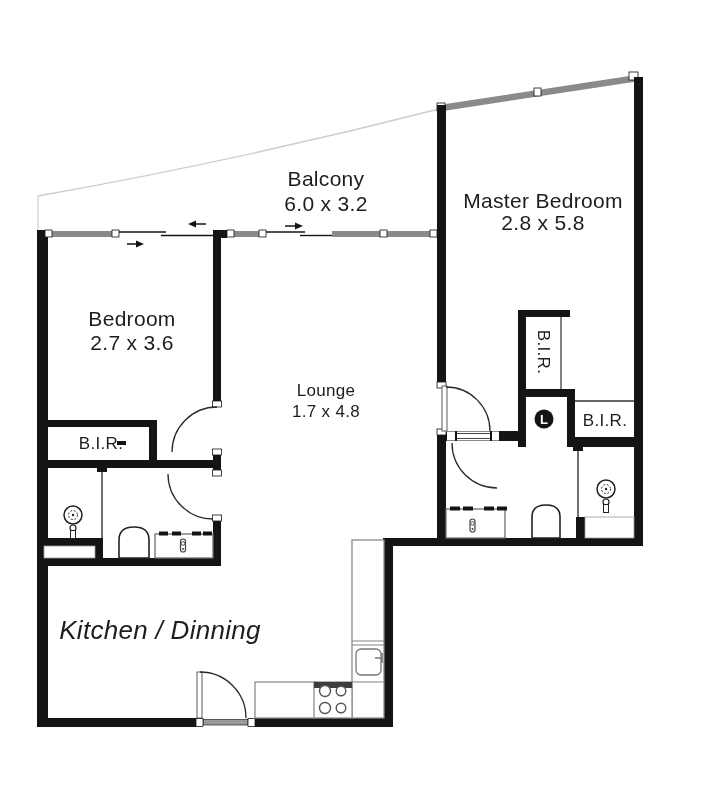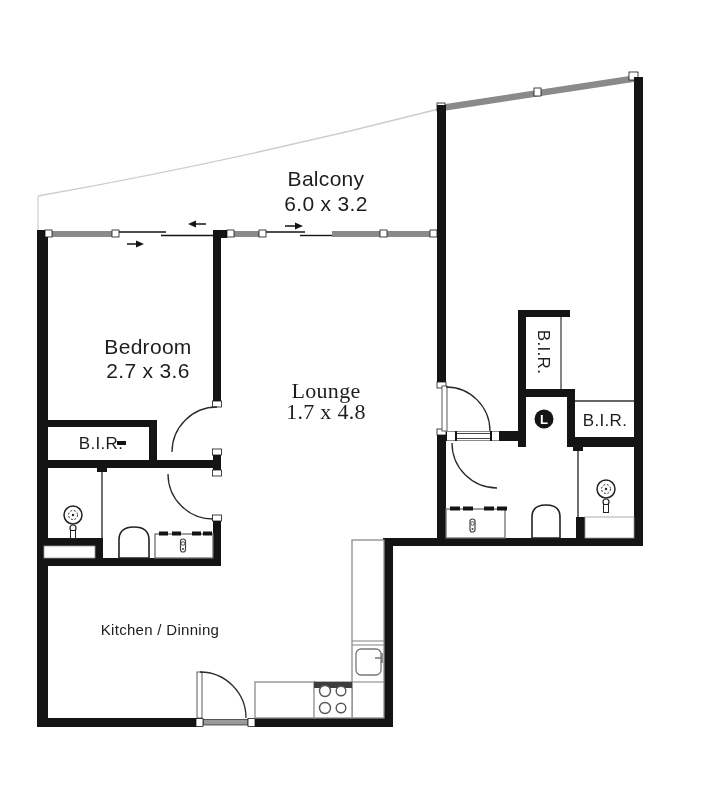--- a/index.html
+++ b/index.html
@@ -139,29 +139,33 @@
       <circle cx="606" cy="489" r="1.2" fill="#222222"></circle>
       <circle cx="606" cy="502" r="3" fill="#ffffff" stroke="#222222" stroke-width="1.2"></circle>
       <rect x="603.5" y="504.5" width="5" height="8" fill="#ffffff" stroke="#222222" stroke-width="1"></rect>
       <circle cx="544" cy="419" r="9.5" fill="#141414"></circle>
     </svg>
   <div class="labels" id="labels-layer">
       <div class="label" style="left: 326px; top: 191px; font-size: 21px; line-height: 25px; transform: translate(-50%, -50%);">
         <div>Balcony</div>
         <div>6.0 x 3.2</div>
       </div>
-      <div class="label" style="left: 148px; top: 331px; font-size: 21px; line-height: 24px; transform: translate(-50%, -50%); margin-top: 28px;">
+      <div class="label" style="left: 543px; top: 212px; font-size: 21px; line-height: 22px; transform: translate(-50%, -50%);">
+        <div>Master Bedroom</div>
+        <div>2.8 x 5.8</div>
+      </div>
+      <div class="label" style="left: 132px; top: 331px; font-size: 21px; line-height: 24px; transform: translate(-50%, -50%);">
         <div>Bedroom</div>
         <div>2.7 x 3.6</div>
       </div>
-      <div class="label" style="left: 326px; top: 401px; font-size: 22px; line-height: 21px; transform: translate(-50%, -50%); font-family: Liberation Serif, serif;">
+      <div class="label" style="left: 326px; top: 401px; font-size: 17px; line-height: 21px; transform: translate(-50%, -50%);">
         <div>Lounge</div>
         <div>1.7 x 4.8</div>
       </div>
-      <div class="label" style="left: 160px; top: 630px; font-size: 15px; line-height: 22px; transform: translate(-50%, -50%);">
+      <div class="label" style="left: 160px; top: 630px; font-size: 26px; line-height: 22px; transform: translate(-50%, -50%); font-style: italic;">
         <div>Kitchen / Dinning</div>
       </div>
       <div class="label" style="left: 101px; top: 443px; font-size: 17px; line-height: 17px; transform: translate(-50%, -50%);">
         <div>B.I.R.</div>
       </div>
       <div class="label" style="left: 543px; top: 352px; font-size: 17px; line-height: 17px; transform: translate(-50%, -50%) rotate(90deg);">
         <div>B.I.R.</div>
       </div>
       <div class="label" style="left: 605px; top: 420px; font-size: 17px; line-height: 17px; transform: translate(-50%, -50%);">
         <div>B.I.R.</div>

